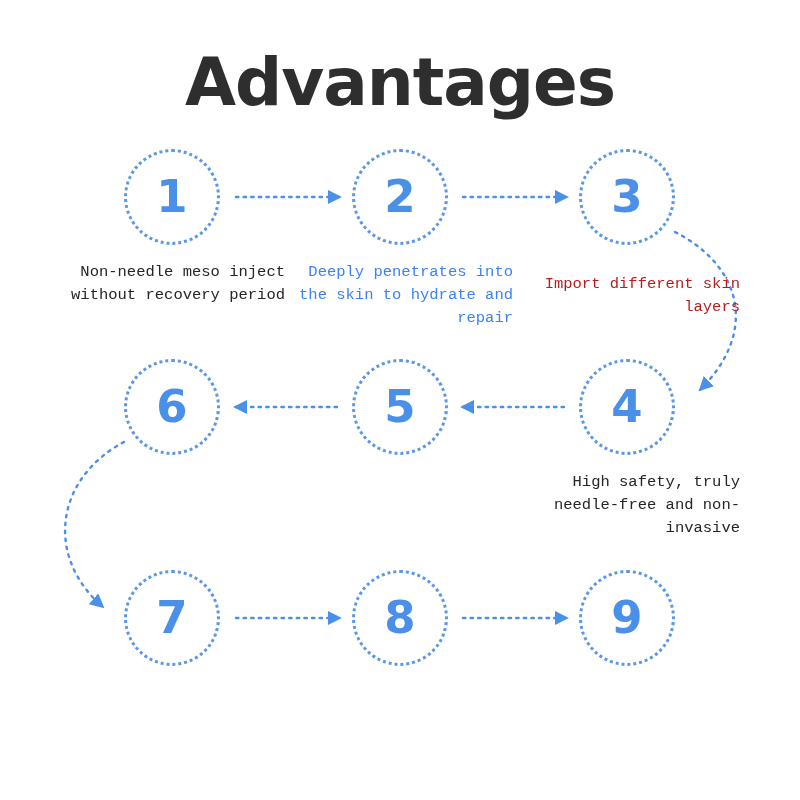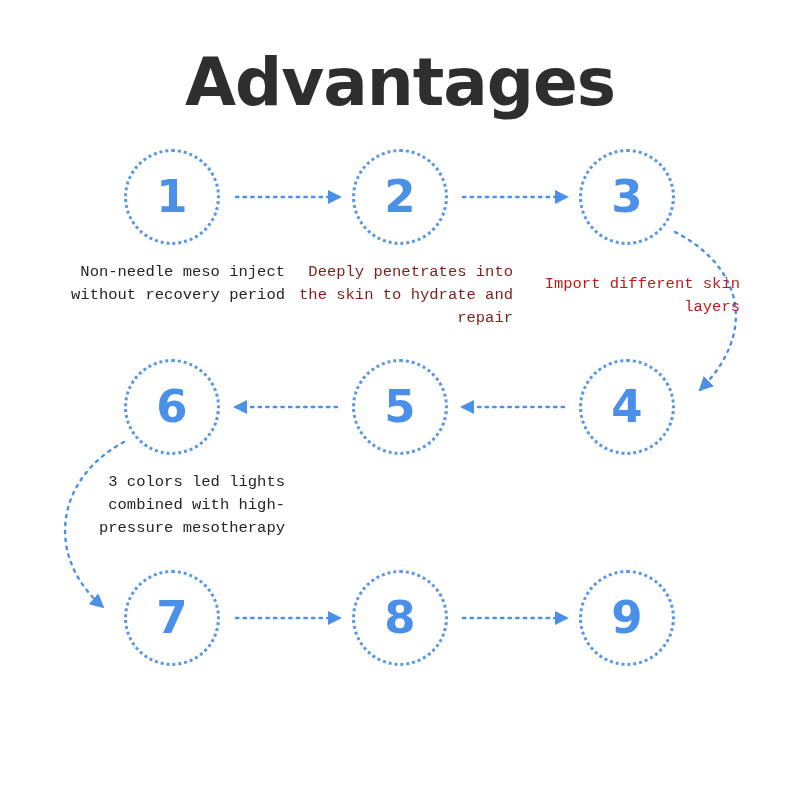--- a/index.html
+++ b/index.html
@@ -138,43 +138,43 @@
       <div class="step" style="left: 172px; top: 149px;">
         <div class="circle" style="border-color: rgb(90, 152, 227);">
           <div class="circle-num" style="color: rgb(74, 143, 232);">1</div>
         </div>
         <div class="step-caption" style="color: rgb(37, 37, 37);">Non-needle meso inject without recovery period</div>
       </div>
       <div class="step" style="left: 400px; top: 149px;">
         <div class="circle" style="border-color: rgb(90, 152, 227);">
           <div class="circle-num" style="color: rgb(74, 143, 232);">2</div>
         </div>
-        <div class="step-caption" style="color: #7f1d1d;">Deeply penetrates into the skin to hydrate and repair</div>
+        <div class="step-caption" style="color: #3b82f6;">Deeply penetrates into the skin to hydrate and repair</div>
       </div>
       <div class="step" style="left: 627px; top: 149px;">
         <div class="circle" style="border-color: rgb(90, 152, 227);">
           <div class="circle-num" style="color: rgb(74, 143, 232);">3</div>
         </div>
         <div class="step-caption" style="color: #b91c1c; margin-top: 28px;">Import different skin layers</div>
       </div>
       <div class="step" style="left: 627px; top: 359px;">
         <div class="circle" style="border-color: rgb(90, 152, 227);">
           <div class="circle-num" style="color: rgb(74, 143, 232);">4</div>
         </div>
+        <div class="step-caption" style="color: rgb(37, 37, 37);">High safety, truly needle-free and non-invasive</div>
       </div>
       <div class="step" style="left: 400px; top: 359px;">
         <div class="circle" style="border-color: rgb(90, 152, 227);">
           <div class="circle-num" style="color: rgb(74, 143, 232);">5</div>
         </div>
       </div>
       <div class="step" style="left: 172px; top: 359px;">
         <div class="circle" style="border-color: rgb(90, 152, 227);">
           <div class="circle-num" style="color: rgb(74, 143, 232);">6</div>
         </div>
-        <div class="step-caption" style="color: rgb(37, 37, 37);">3 colors led lights combined with high-pressure mesotherapy</div>
       </div>
       <div class="step" style="left: 172px; top: 570px;">
         <div class="circle" style="border-color: rgb(90, 152, 227);">
           <div class="circle-num" style="color: rgb(74, 143, 232);">7</div>
         </div>
       </div>
       <div class="step" style="left: 400px; top: 570px;">
         <div class="circle" style="border-color: rgb(90, 152, 227);">
           <div class="circle-num" style="color: rgb(74, 143, 232);">8</div>
         </div>

